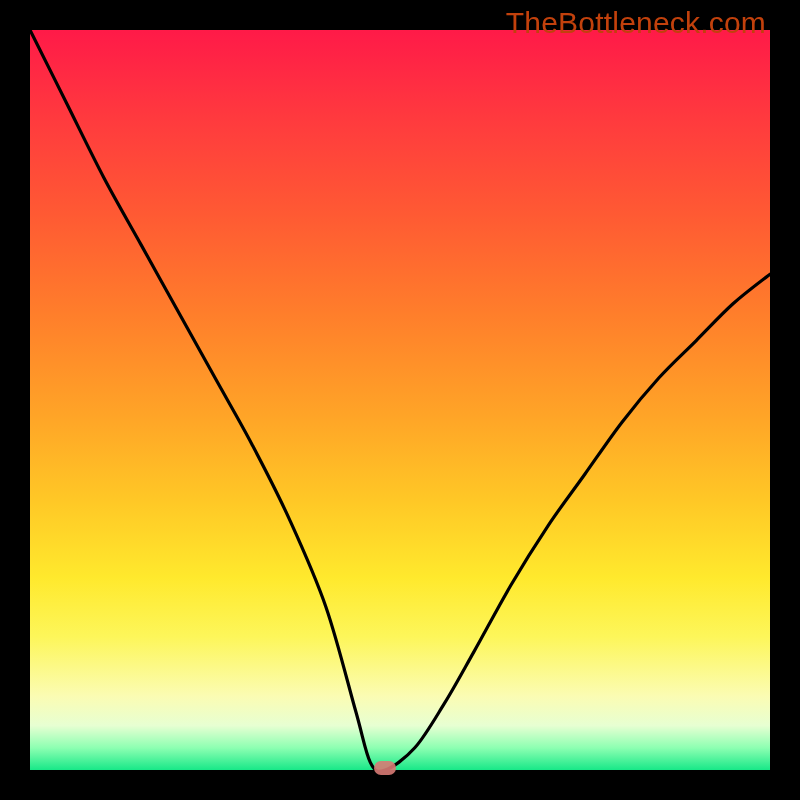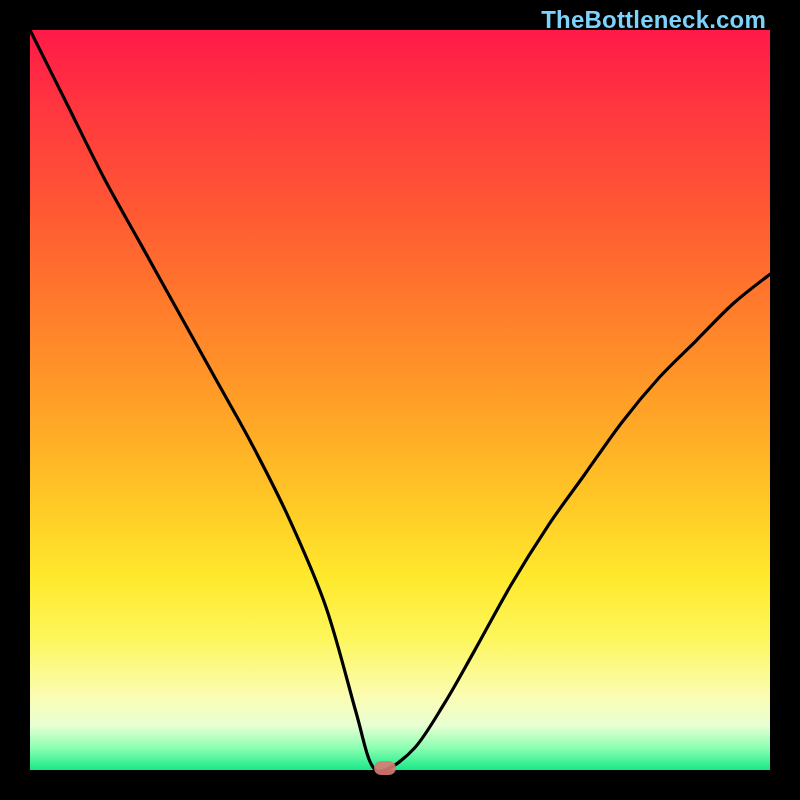--- a/index.html
+++ b/index.html
@@ -37,23 +37,23 @@
       #fbfcb3 90%,
       #e7ffd2 94%,
       #8dffb2 97%,
       #18e888 100%
     );
   }
   .watermark {
     position: absolute;
     top: 6px;
     right: 34px;
-    color: #7dd3fc;
-    font-size: 24px;
-    font-weight: 700;
+    color: #c2410c;
+    font-size: 30px;
+    font-weight: 400;
     letter-spacing: 0.2px;
     user-select: none;
   }
   svg.curve {
     position: absolute;
     left: 0;
     top: 0;
     width: 740px;
     height: 740px;
     overflow: visible;

